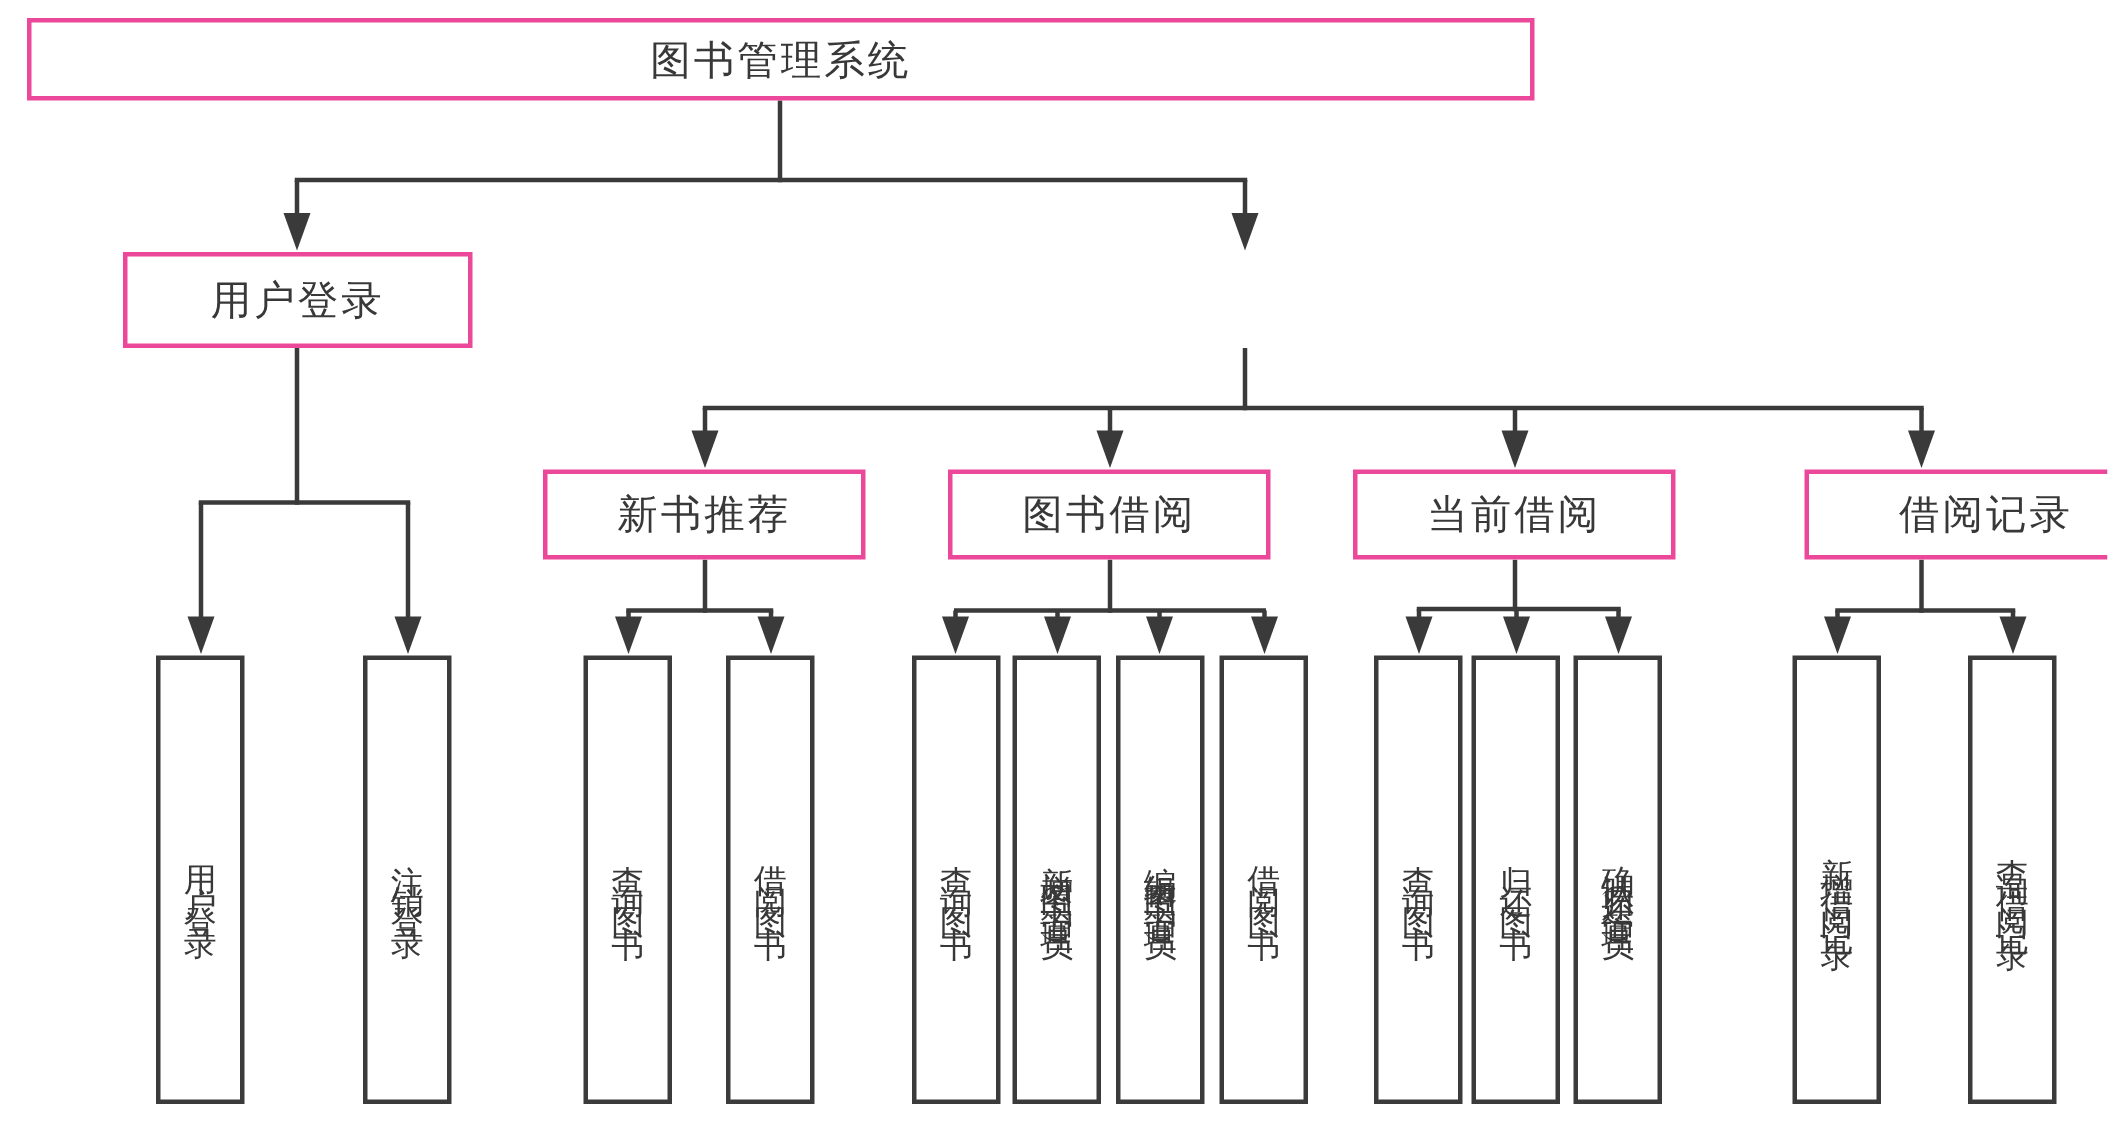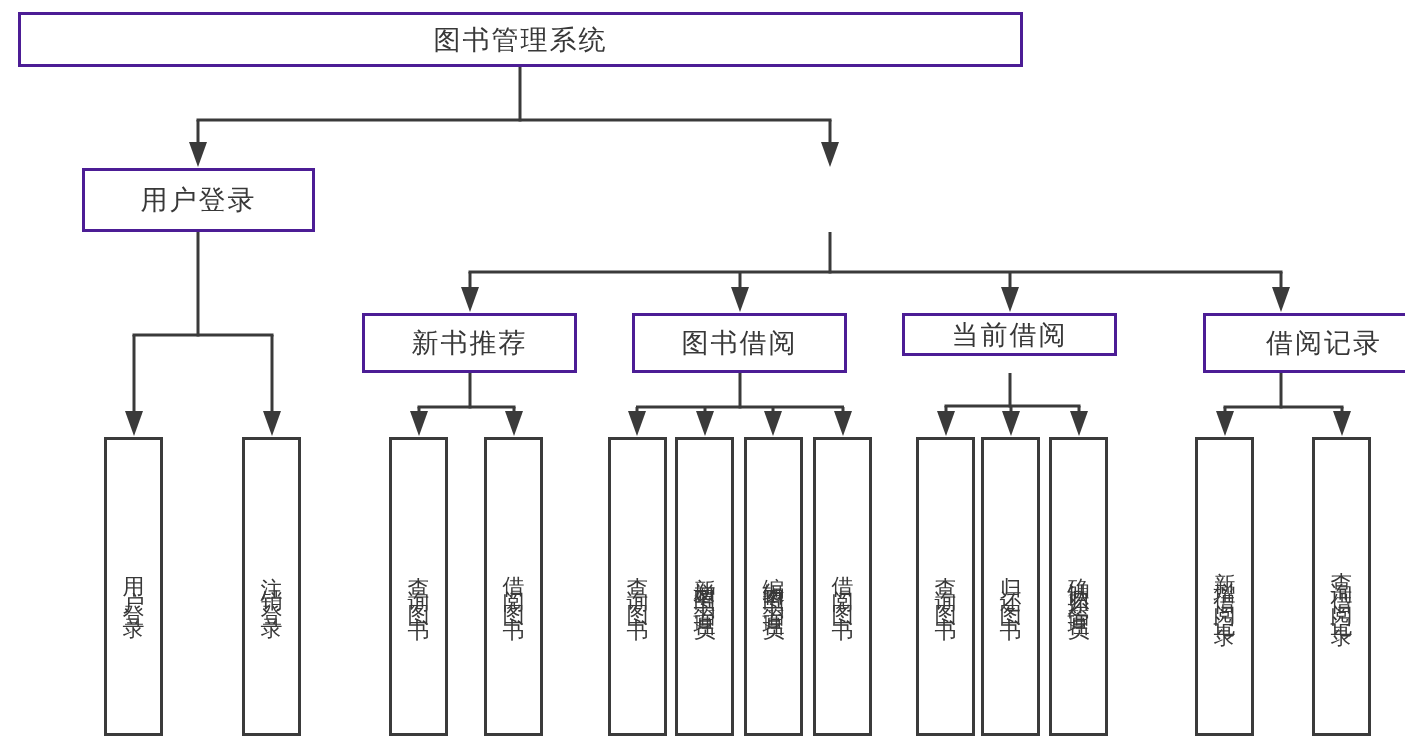--- a/index.html
+++ b/index.html
@@ -6,21 +6,21 @@
   .canvas{
     position:relative;
     width:1405px;height:747px;
     background:#ffffff;
     font-family:"Liberation Sans","DejaVu Sans",sans-serif;
     overflow:hidden;
   }
   svg.connectors{position:absolute;left:0;top:0;z-index:0;}
   .node{
     position:absolute;box-sizing:border-box;
-    border:3px solid #4c1d95;background:#ffffff;
+    border:3px solid #ec4899;background:#ffffff;
     display:flex;align-items:center;justify-content:center;
     color:#383838;font-size:27px;letter-spacing:2px;
     z-index:1;white-space:nowrap;
   }
   .vnode{
     position:absolute;box-sizing:border-box;
     border:3px solid #3b3b3b;background:#ffffff;
     top:437px;width:59px;height:299px;
     writing-mode:vertical-rl;
     display:flex;align-items:center;justify-content:center;
@@ -118,21 +118,21 @@
       </g>
     </g>
   </svg>
 
   <div class="node" style="left:18px;top:12px;width:1005px;height:55px">图书管理系统</div>
 
   <div class="node" style="left:82px;top:168px;width:233px;height:64px">用户登录</div>
 
   <div class="node" style="left:362px;top:313px;width:215px;height:60px">新书推荐</div>
   <div class="node" style="left:632px;top:313px;width:215px;height:60px">图书借阅</div>
-  <div class="node" style="left:902px;top:313px;width:215px;height:43px">当前借阅</div>
+  <div class="node" style="left:902px;top:313px;width:215px;height:60px">当前借阅</div>
   <div class="node" style="left:1203px;top:313px;width:242px;height:60px">借阅记录</div>
 
   <div class="vnode len4" style="left:104px">用户登录</div>
   <div class="vnode len4" style="left:242px">注销登录</div>
 
   <div class="vnode len4" style="left:389px">查询图书</div>
   <div class="vnode len4" style="left:484px">借阅图书</div>
 
   <div class="vnode len4" style="left:608px">查询图书</div>
   <div class="vnode len9" style="left:675px">新增图书（管理员）</div>

